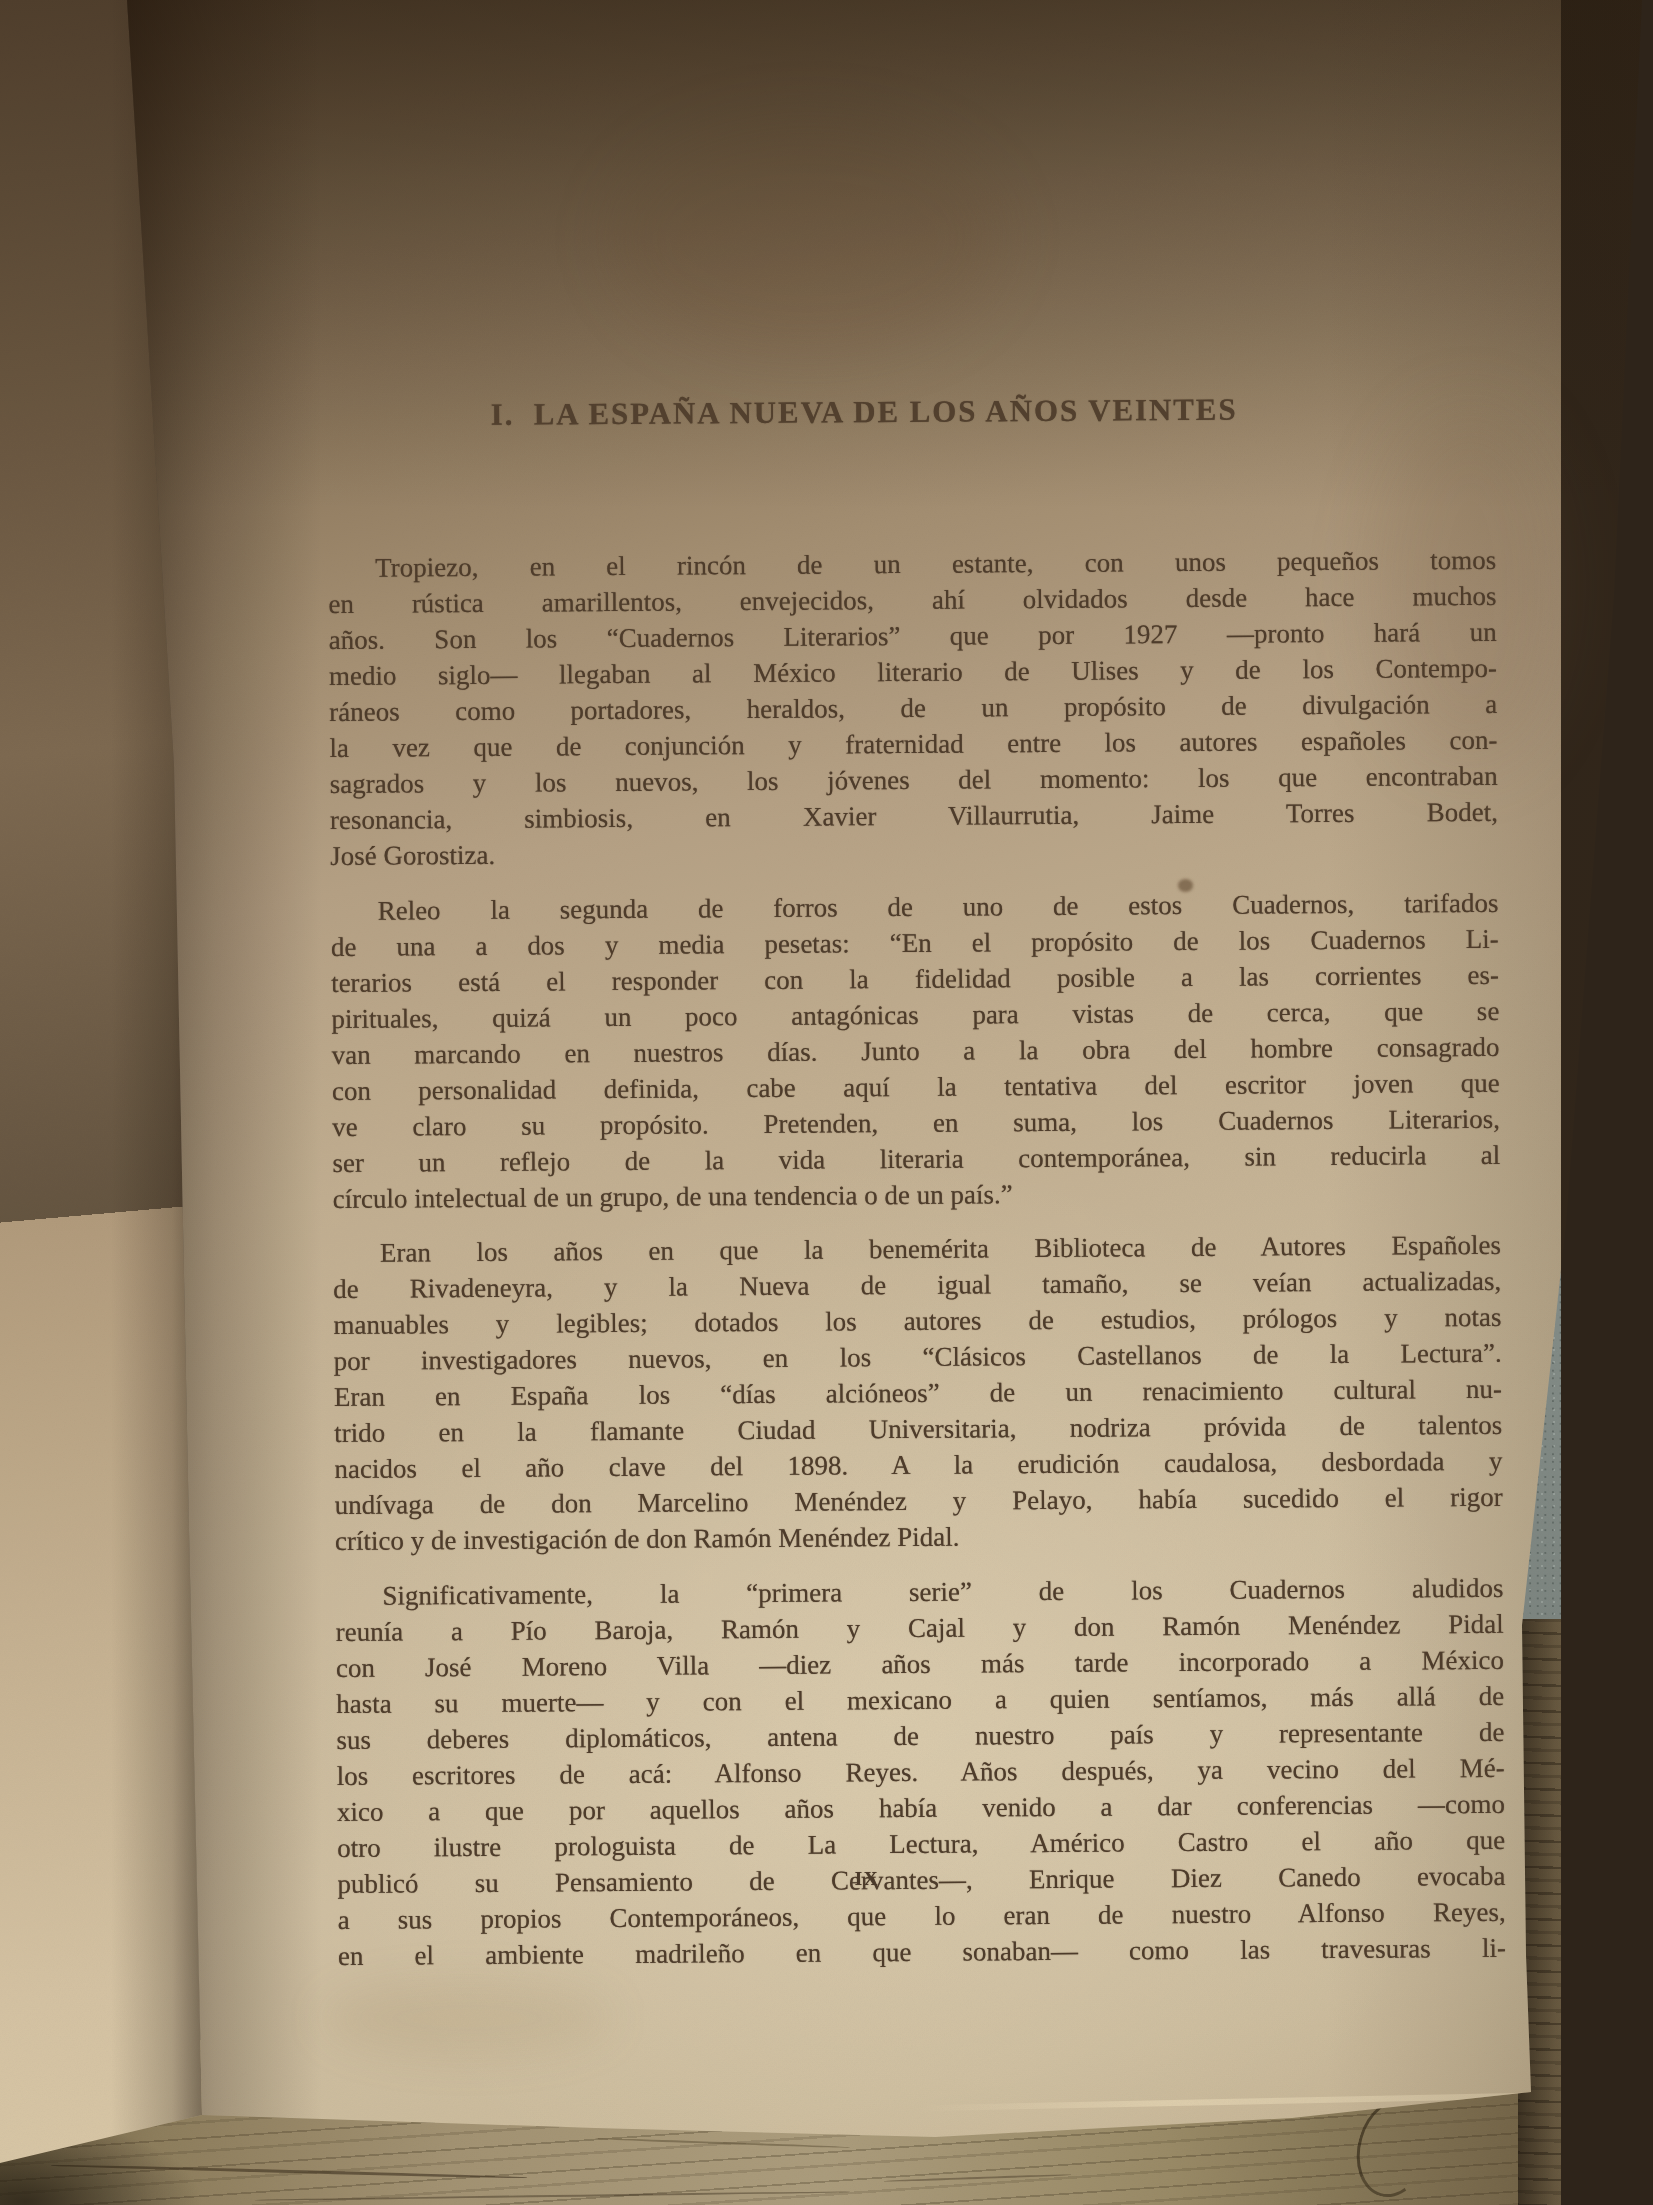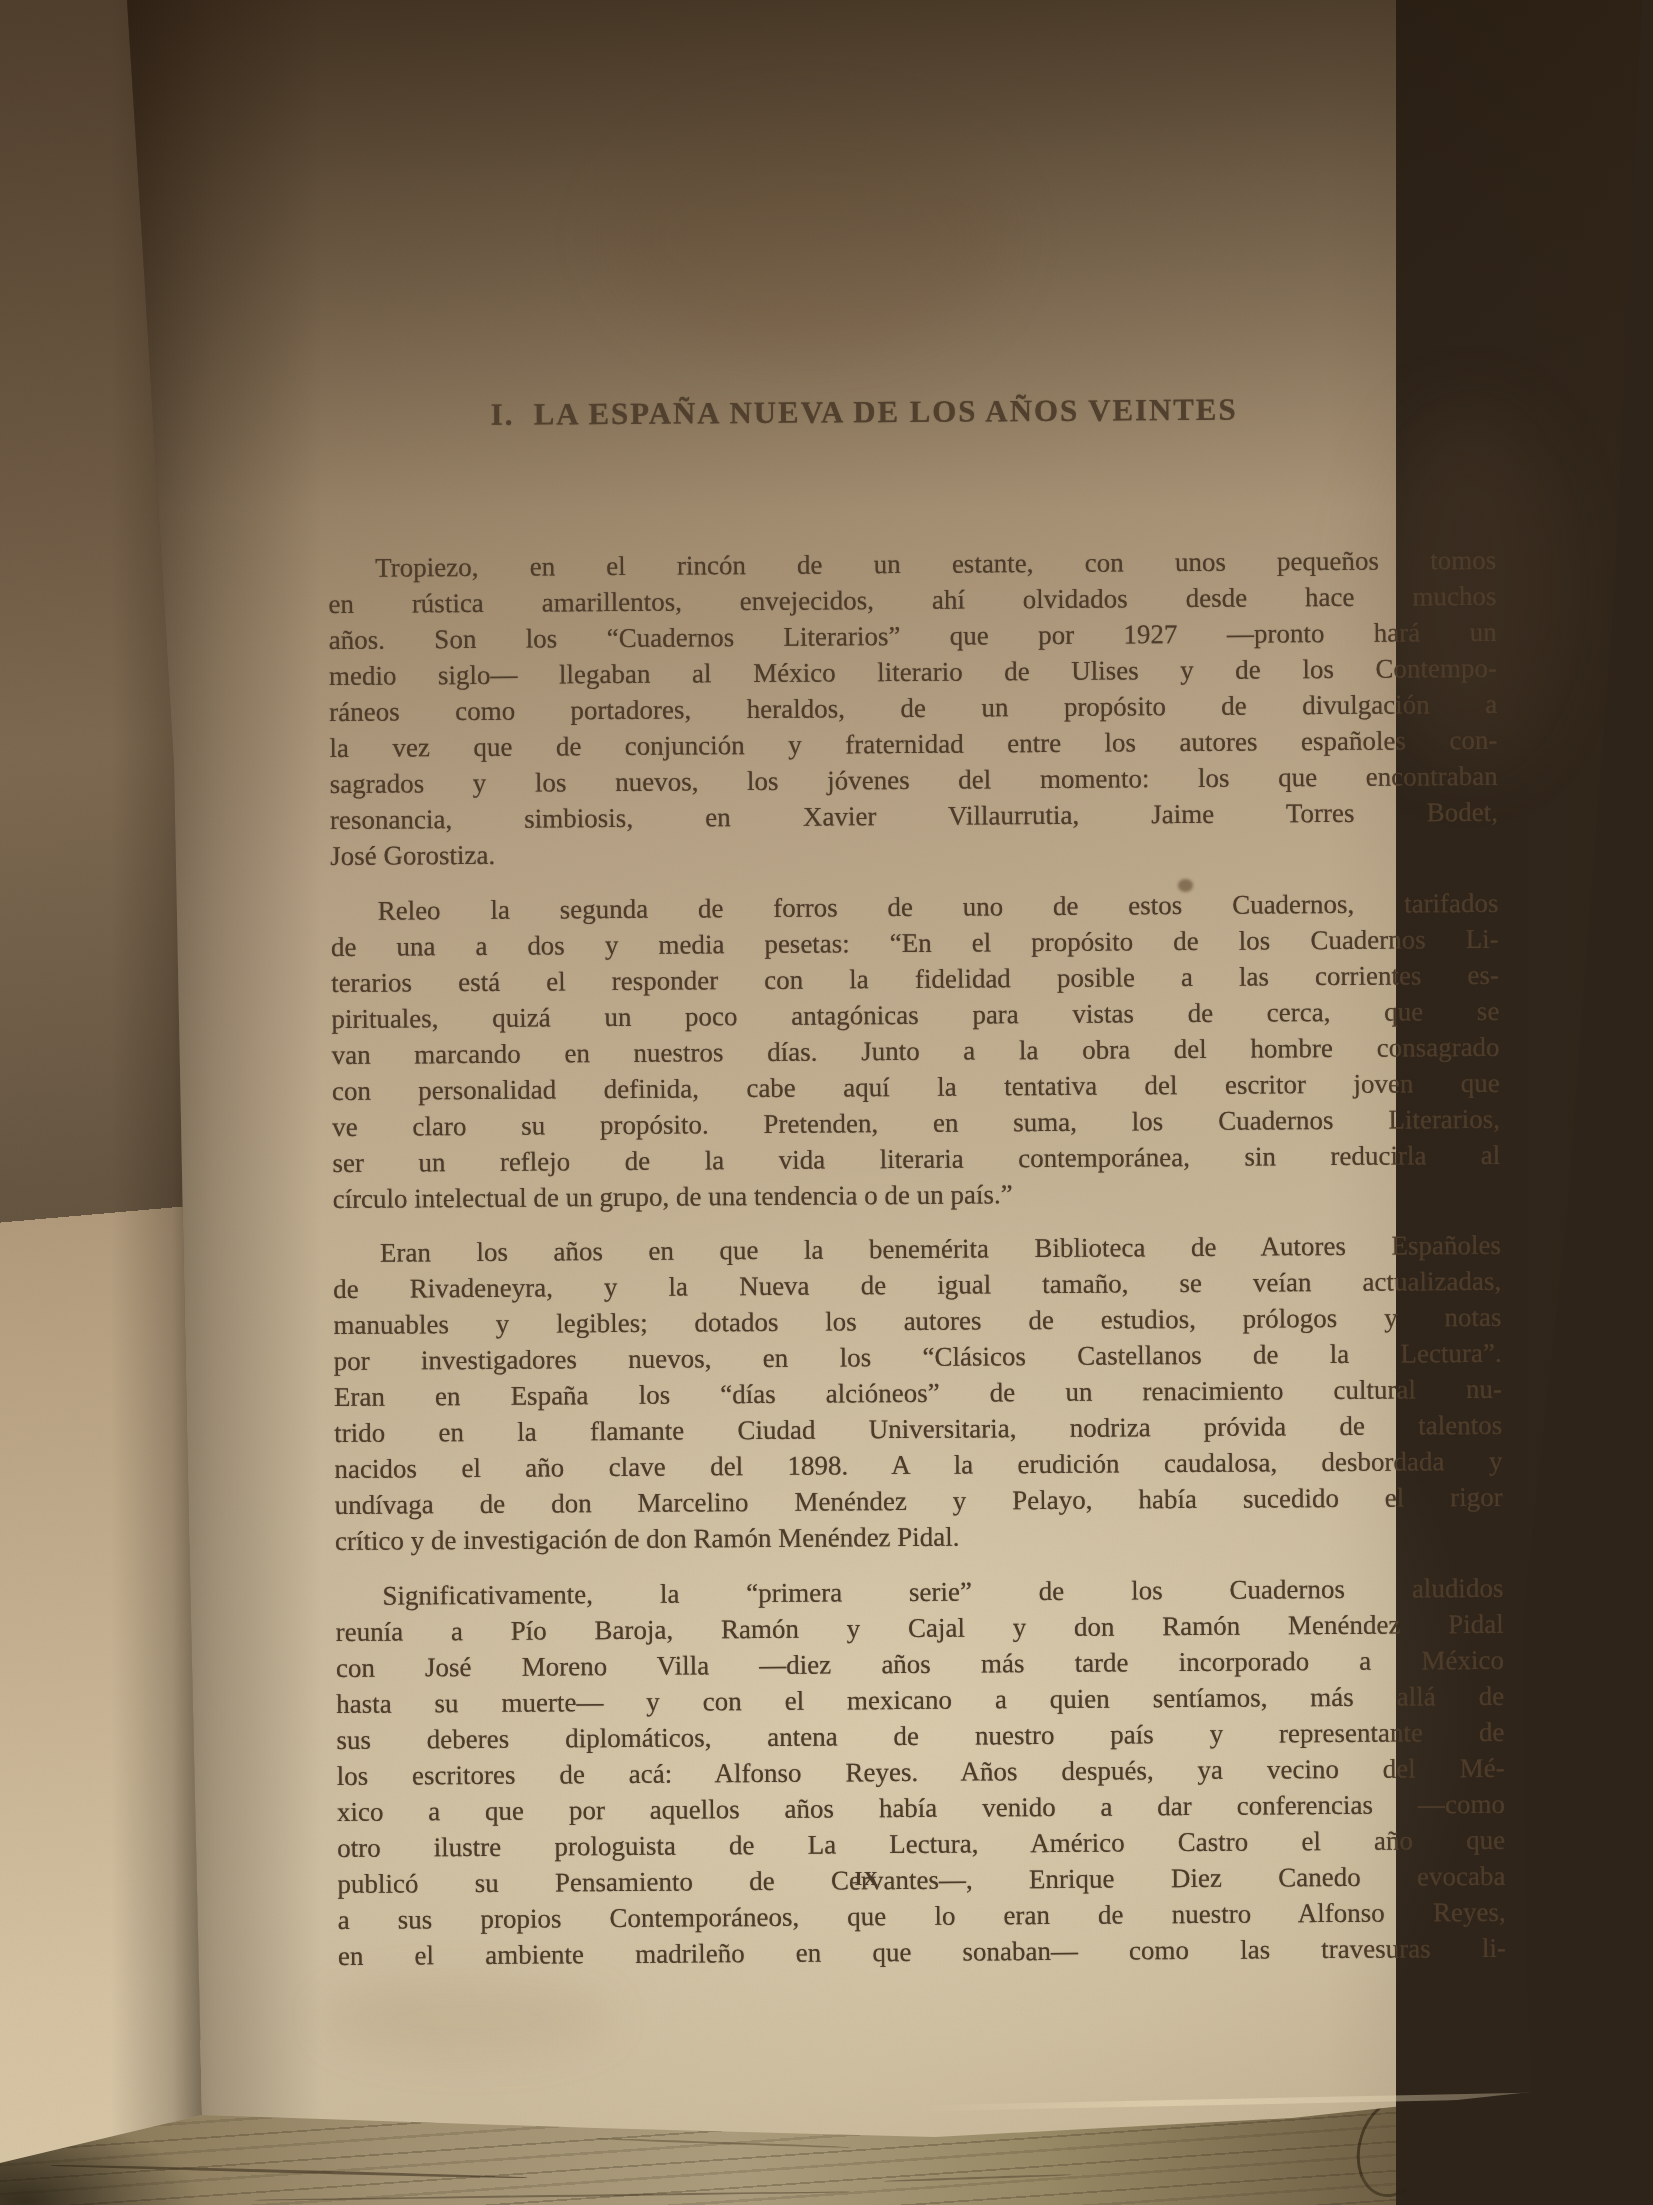--- a/index.html
+++ b/index.html
@@ -1,16 +1,16 @@
 <!DOCTYPE html>
 <html style="font-size:13.6px"><head>
 <meta charset="utf-8">
 <style>
   html,body{margin:0;padding:0;width:1654px;height:2205px;background:#2e241a;overflow:hidden;}
-  .scene{position:absolute;inset:0;width:1396px;height:2205px;font-family:"Liberation Serif",serif;}
+  .scene{position:absolute;inset:0;width:1561px;height:2205px;font-family:"Liberation Serif",serif;}
 
   
   .wall{position:absolute;inset:0;
     background:
       radial-gradient(rgba(52,62,57,.38) 1px, transparent 1.5px),
       radial-gradient(rgba(226,232,226,.22) 0.8px, transparent 1.3px),
       linear-gradient(183deg,#97a09b 0%,#8b938e 40%,#79827d 78%,#6f7873 100%);
     background-size:7.6px 7.6px,12px 12px,100% 100%;
     clip-path:polygon(1637px 0px,1654px 0px,1654px 1627px,1518px 1627px,1566px 1224px,1614px 595px);}
 

